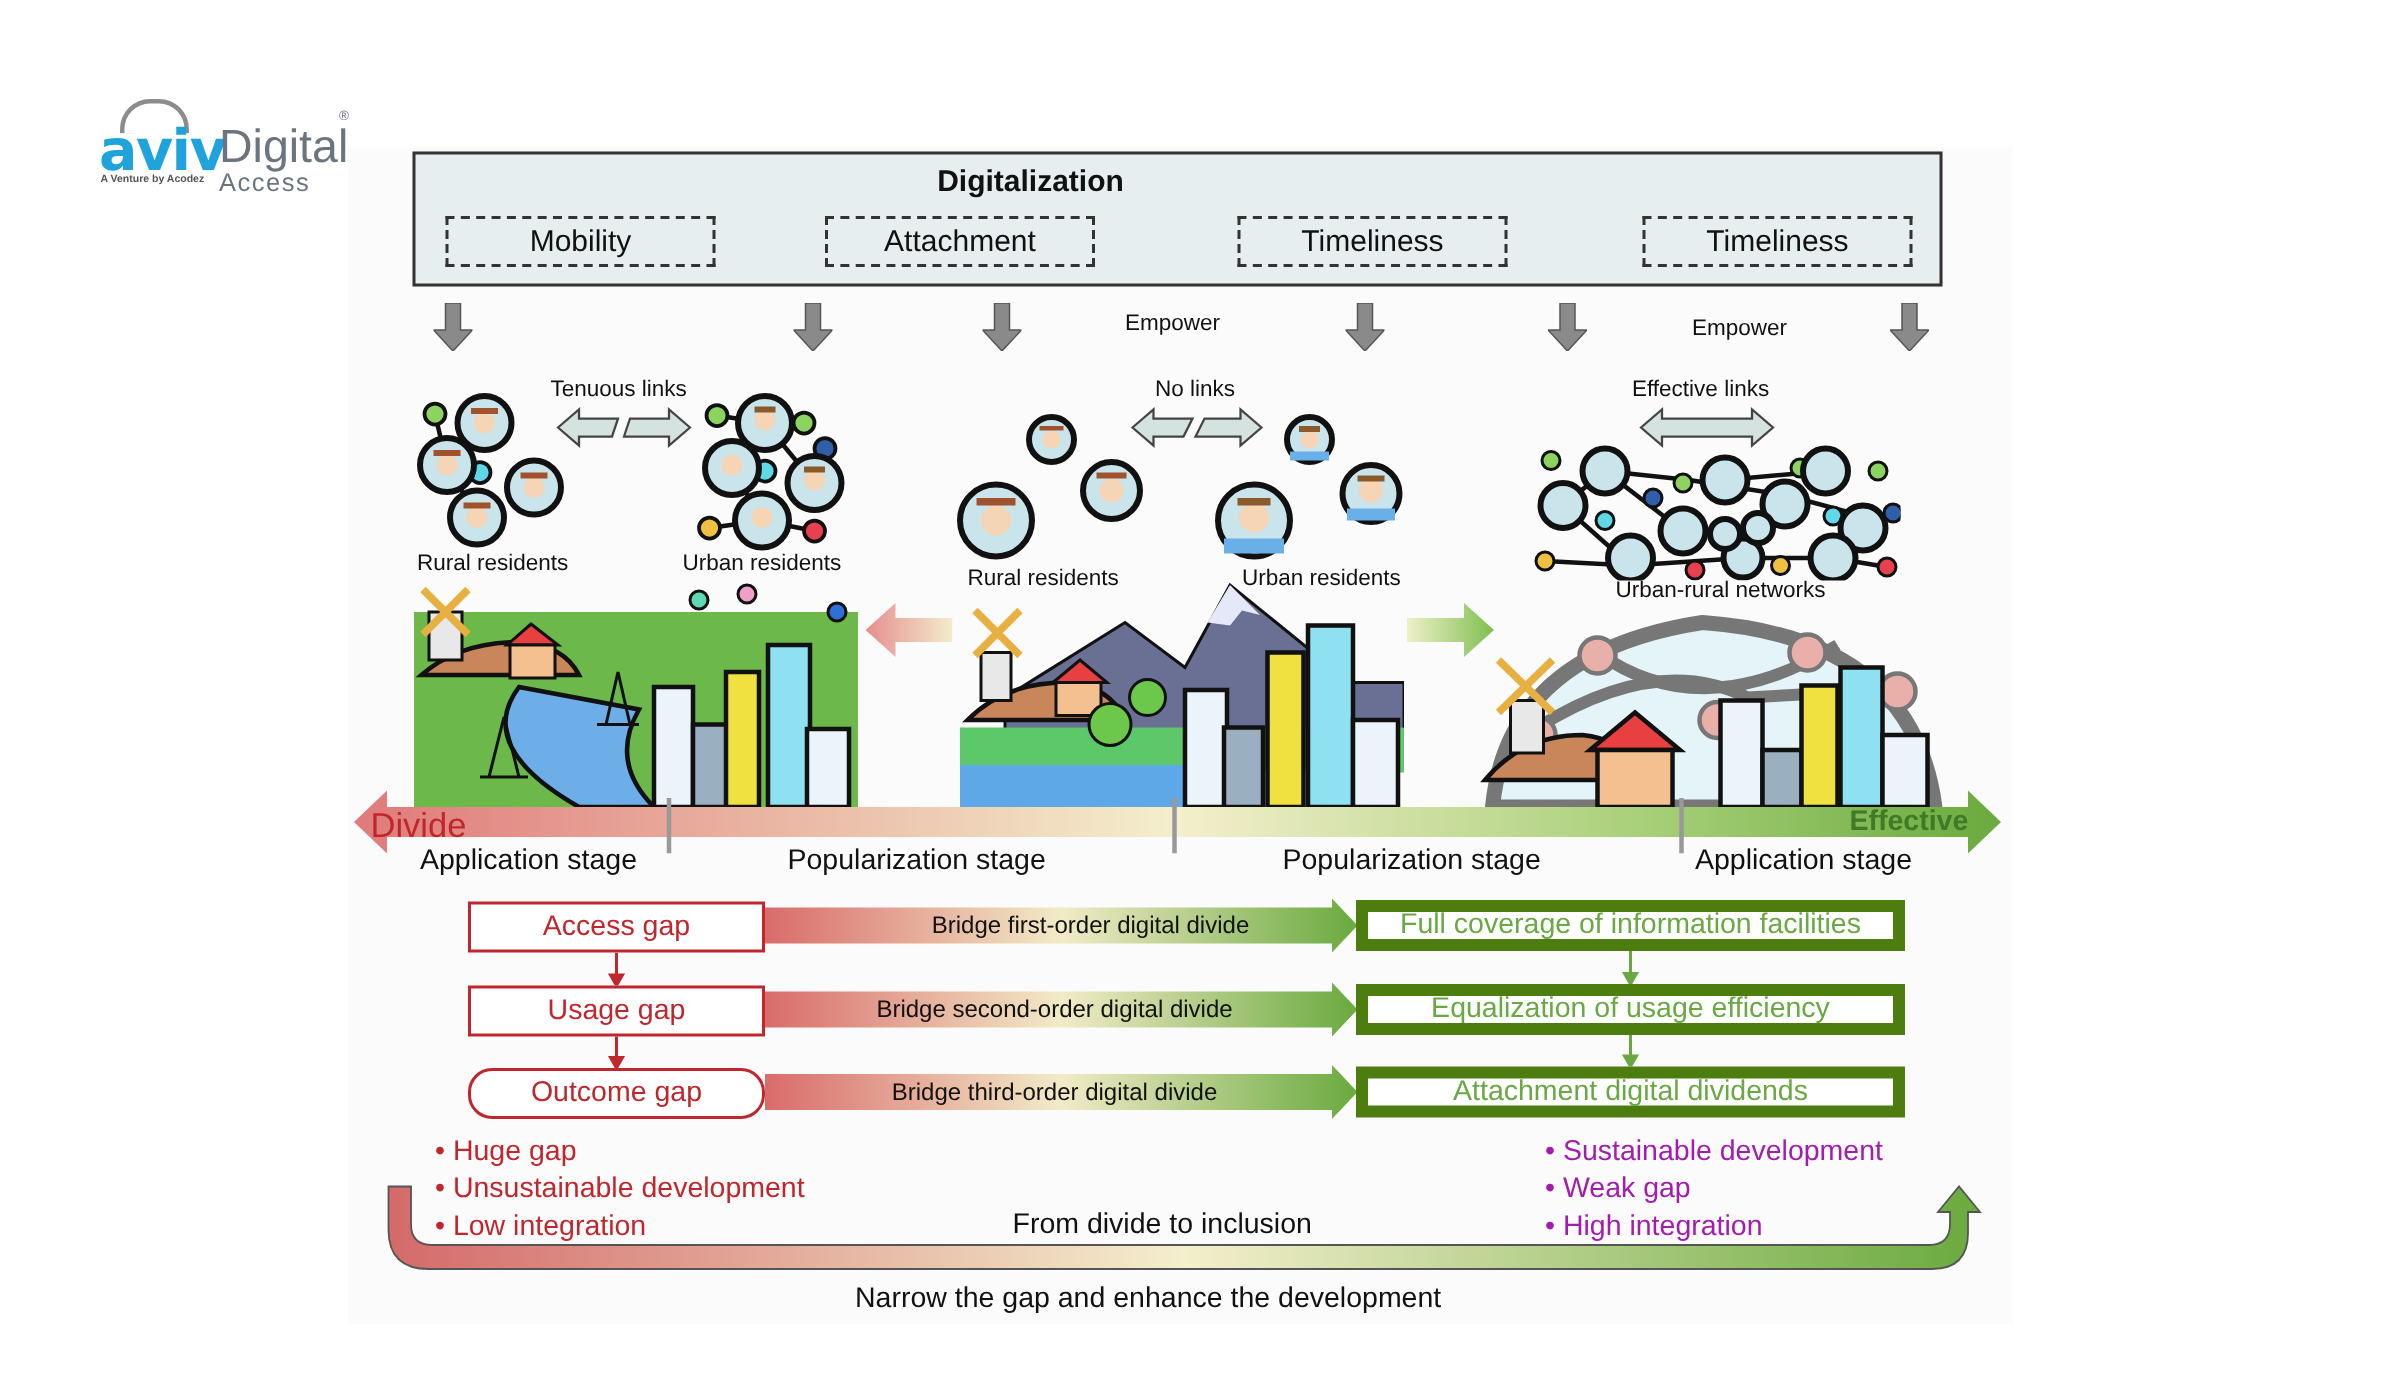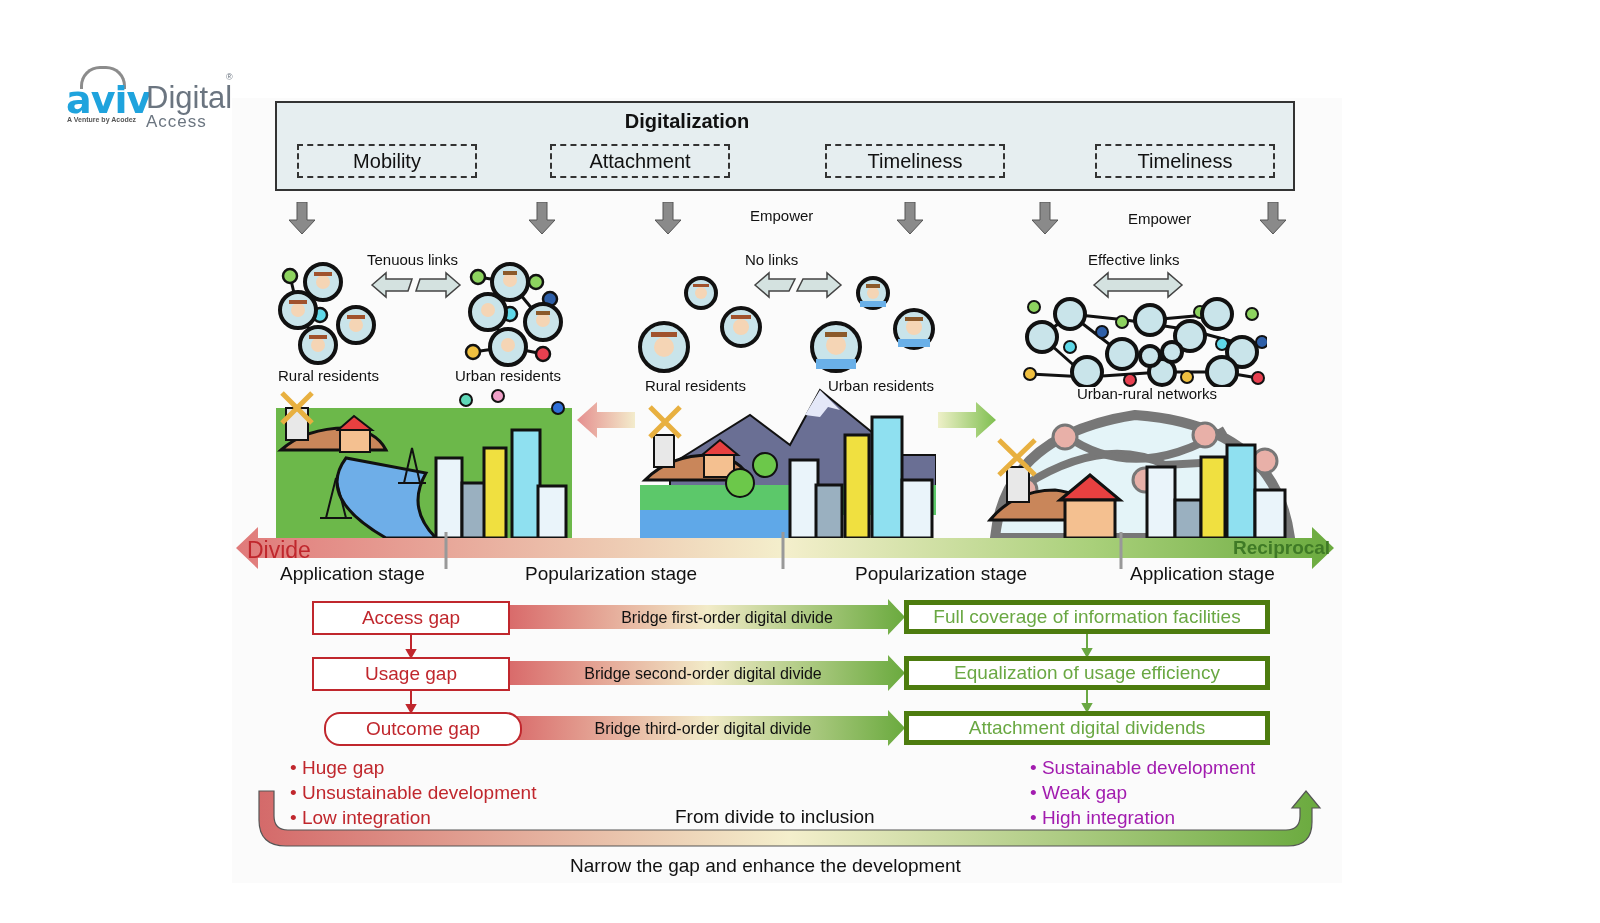--- a/index.html
+++ b/index.html
@@ -21,21 +21,21 @@
   .dig-box { left:275px; top:101px; width:1020px; height:90px; background:#e6eef0; border:2px solid #333; box-sizing:border-box; }
   .dig-title { left:275px; top:110px; width:824px; text-align:center; font-size:20px; font-weight:bold; }
   .dash-box { height:34px; border:2px dashed #333; box-sizing:border-box; display:flex; align-items:center; justify-content:center; font-size:20px; }
 
   .down-arrow { width:26px; height:32px; }
   .empower { font-size:15px; }
   .small-label { font-size:15px; }
   .stage-label { font-size:19px; }
 
   .gap-box { width:198px; height:34px; border:2px solid #c0272d; box-sizing:border-box; color:#c0272d; display:flex; align-items:center; justify-content:center; font-size:19px; background:#fff; }
-  .ok-box { width:366px; height:34px; border:5px solid #4d7c0f; box-sizing:border-box; color:#6aa843; display:flex; align-items:center; justify-content:center; font-size:19px; background:#fff; }
+  .ok-box { width:366px; height:34px; border:8px solid #4d7c0f; box-sizing:border-box; color:#6aa843; display:flex; align-items:center; justify-content:center; font-size:19px; background:#fff; }
   .bridge-label { font-size:16px; text-align:center; width:390px; }
   .red-list { color:#c0272d; font-size:19px; line-height:25px; }
   .green-list { color:#a21caf; font-size:19px; line-height:25px; }
   .bottom-text { font-size:19px; }
   .scene-label { font-size:15px; }
 </style>
 </head>
 <body>
 
 <div class="abs logo">
@@ -163,21 +163,21 @@
   <rect x="262" y="98" width="28" height="52" fill="#eaf4fa" stroke="#111" stroke-width="3"></rect>
   <g stroke="#111" stroke-width="2" fill="none">
       <path d="M50 130 L60 90 L70 130 M44 130 H76"></path>
       <path d="M128 95 L136 60 L144 95 M122 95 H150"></path>
     </g>
   <circle cx="190" cy="12" r="6" fill="#5fd8b8" stroke="#111" stroke-width="2"></circle>
   <circle cx="222" cy="8" r="6" fill="#f0a0c8" stroke="#111" stroke-width="2"></circle>
   <circle cx="282" cy="20" r="6" fill="#2e6fd8" stroke="#111" stroke-width="2"></circle>
 </svg>
 
-<div class="abs small-label" style="left:745px;top:251px;">No links</div>
+<div class="abs small-label" style="left:770px;top:251px;">No links</div>
 <svg class="abs" style="left:753px;top:270px;" width="90" height="30" viewBox="0 0 90 30">
   <path d="M2 15 L16 3 V9 H42 L36 21 H16 V27 Z" fill="#d4e2e0" stroke="#444" stroke-width="1.5"></path>
   <path d="M88 15 L74 3 V9 H50 L44 21 H74 V27 Z" fill="#d4e2e0" stroke="#444" stroke-width="1.5"></path>
 </svg>
 <svg class="abs" style="left:636px;top:275px;" width="130" height="100" viewBox="0 0 130 100">
   <g fill="#c9e4ea" stroke="#111" stroke-width="4">
     <circle cx="65" cy="18" r="15"></circle>
       <circle cx="105" cy="52" r="19"></circle>
       <circle cx="28" cy="72" r="24"></circle>
   </g>
@@ -336,21 +336,21 @@
       <stop offset="0.78" stop-color="#a9d07a"></stop>
       <stop offset="1" stop-color="#6aaa3e"></stop>
     </linearGradient>
   </defs>
   <path d="M0 21 L22 0 V11 H1076 V0 L1098 21 L1076 42 V31 H22 V42 Z" fill="url(#axisg)"></path>
   <line x1="210" y1="5" x2="210" y2="42" stroke="#999" stroke-width="3"></line>
   <line x1="547" y1="5" x2="547" y2="42" stroke="#999" stroke-width="3"></line>
   <line x1="885" y1="5" x2="885" y2="42" stroke="#999" stroke-width="3"></line>
 </svg>
 <div class="abs" style="left:247px;top:537px;font-size:23px;font-weight:normal;color:#c0272d;">Divide</div>
-<div class="abs" style="left:1233px;top:537px;font-size:19px;font-weight:bold;color:#3f7a26;">Reciprocal</div>
+<div class="abs" style="left:1233px;top:537px;font-size:19px;font-weight:bold;color:#3f7a26;">Effective</div>
 
 <div class="abs stage-label" style="left:280px;top:563px;">Application stage</div>
 <div class="abs stage-label" style="left:525px;top:563px;">Popularization stage</div>
 <div class="abs stage-label" style="left:855px;top:563px;">Popularization stage</div>
 <div class="abs stage-label" style="left:1130px;top:563px;">Application stage</div>
 
 <svg class="abs" style="left:0;top:0;" width="1600" height="923" viewBox="0 0 1600 923" pointer-events="none">
   <defs>
     <linearGradient id="bg1" x1="0" x2="1">
       <stop offset="0" stop-color="#d96b6b"></stop>
@@ -370,21 +370,21 @@
   <g stroke="#6aa843" stroke-width="2" fill="#6aa843">
     <line x1="1087" y1="634" x2="1087" y2="650"></line>
       <path d="M1083 649 L1091 649 L1087 656 Z"></path>
     <line x1="1087" y1="689" x2="1087" y2="705"></line>
       <path d="M1083 704 L1091 704 L1087 711 Z"></path>
   </g>
 </svg>
 
 <div class="abs gap-box" style="left:312px;top:601px;">Access gap</div>
 <div class="abs gap-box" style="left:312px;top:657px;">Usage gap</div>
-<div class="abs gap-box" style="left:324px;top:712px;border-radius:16px;">Outcome gap</div>
+<div class="abs gap-box" style="left:312px;top:712px;border-radius:16px;">Outcome gap</div>
 
 <div class="abs bridge-label" style="left:508px;top:609px;padding-left:24px;">Bridge first-order digital divide</div>
 <div class="abs bridge-label" style="left:508px;top:665px;">Bridge second-order digital divide</div>
 <div class="abs bridge-label" style="left:508px;top:720px;">Bridge third-order digital divide</div>
 
 <div class="abs ok-box" style="left:904px;top:600px;">Full coverage of information facilities</div>
 <div class="abs ok-box" style="left:904px;top:656px;">Equalization of usage efficiency</div>
 <div class="abs ok-box" style="left:904px;top:711px;">Attachment digital dividends</div>
 
 <div class="abs red-list" style="left:290px;top:755px;">

